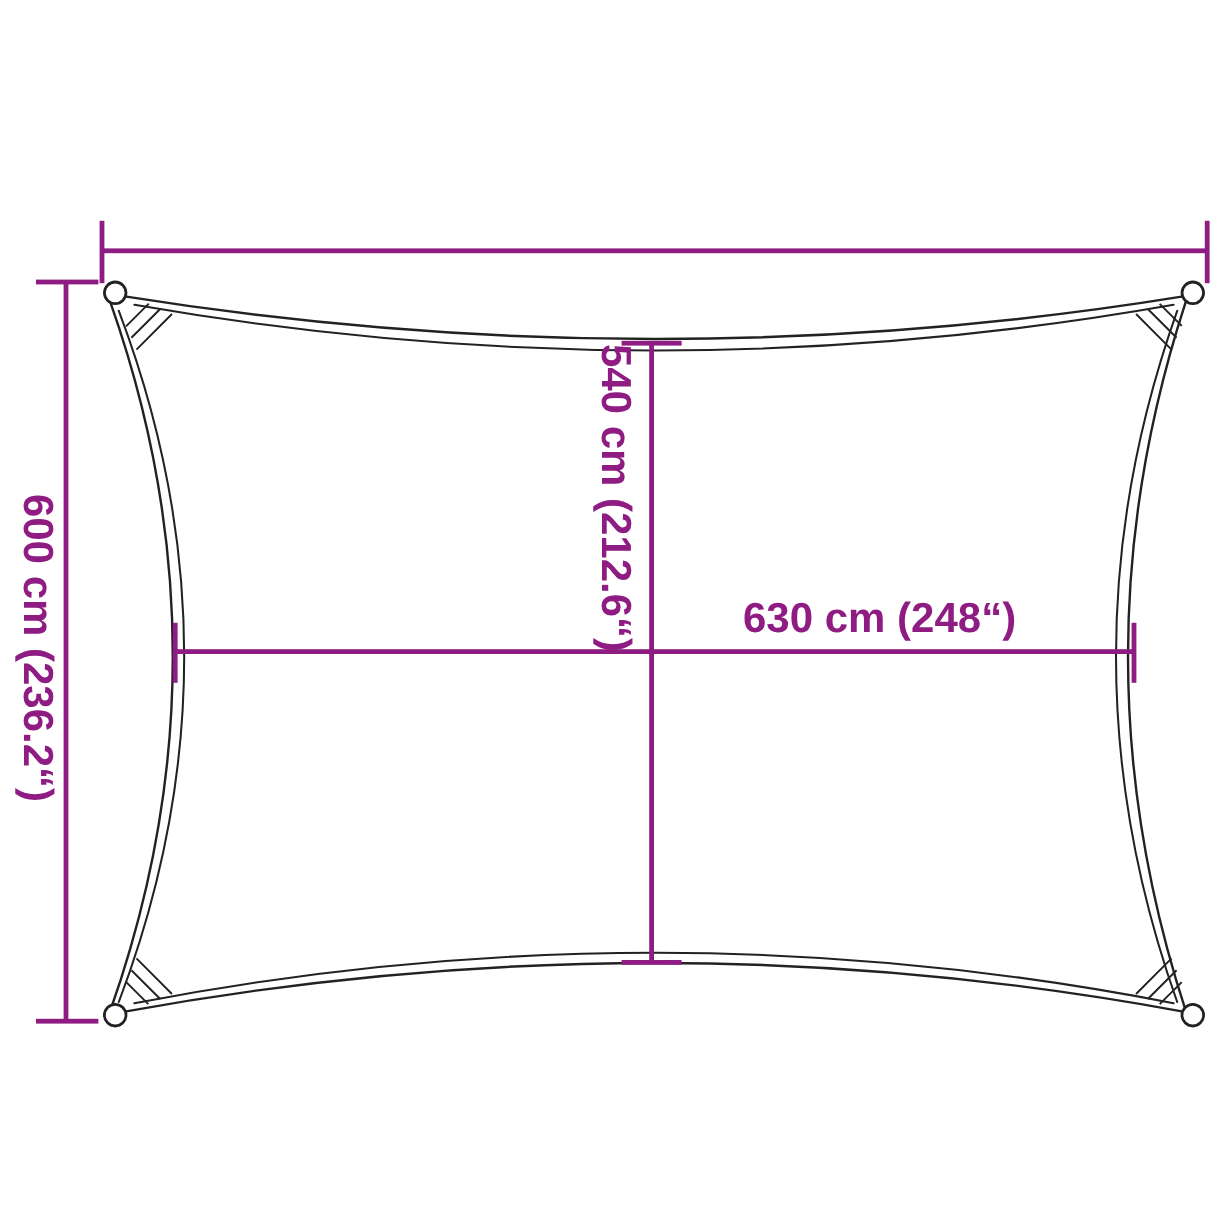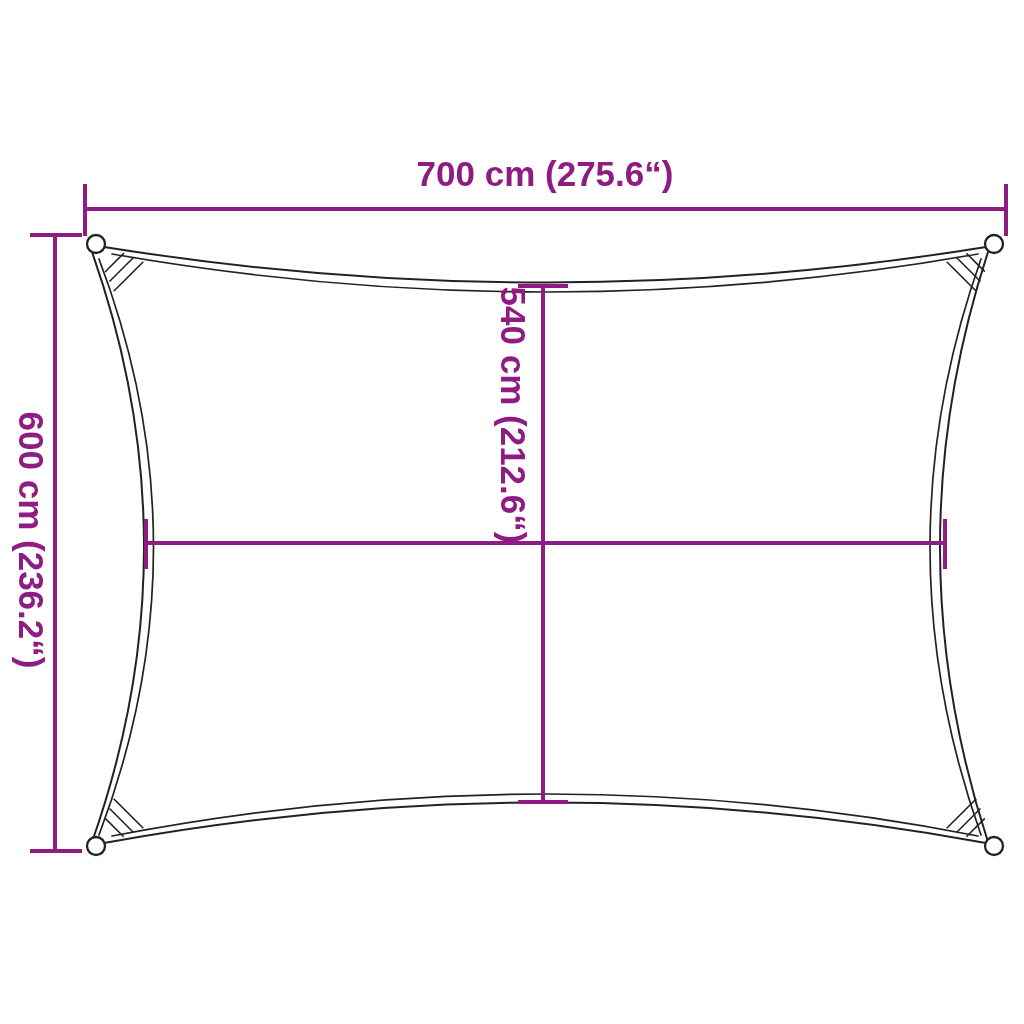--- a/index.html
+++ b/index.html
@@ -79,20 +79,20 @@
   <div class="dline" style="left:30px;top:849px;width:52px;height:4px;"></div>
 
   <div class="dline" style="left:541px;top:286px;width:4px;height:516px;"></div>
   <div class="dline" style="left:518px;top:284px;width:50px;height:4px;"></div>
   <div class="dline" style="left:518px;top:800px;width:50px;height:4px;"></div>
 
   <div class="dline" style="left:146px;top:541px;width:799px;height:4px;"></div>
   <div class="dline" style="left:144px;top:519px;width:4px;height:50px;"></div>
   <div class="dline" style="left:943px;top:519px;width:4px;height:50px;"></div>
 
-  <div class="dim-label w320" style="left:385px;top:152px;">700 cm (275.6“)</div>
 
   <div class="dim-label rot w320" style="left:-129px;top:518px;">600 cm (236.2“)</div>
 
   <div class="dim-label rot w320" style="left:353px;top:393px;">540 cm (212.6“)</div>
 
+  <div class="dim-label w320" style="left:573px;top:494px;">630 cm (248“)</div>
 
 </div>
 
 </body></html>

